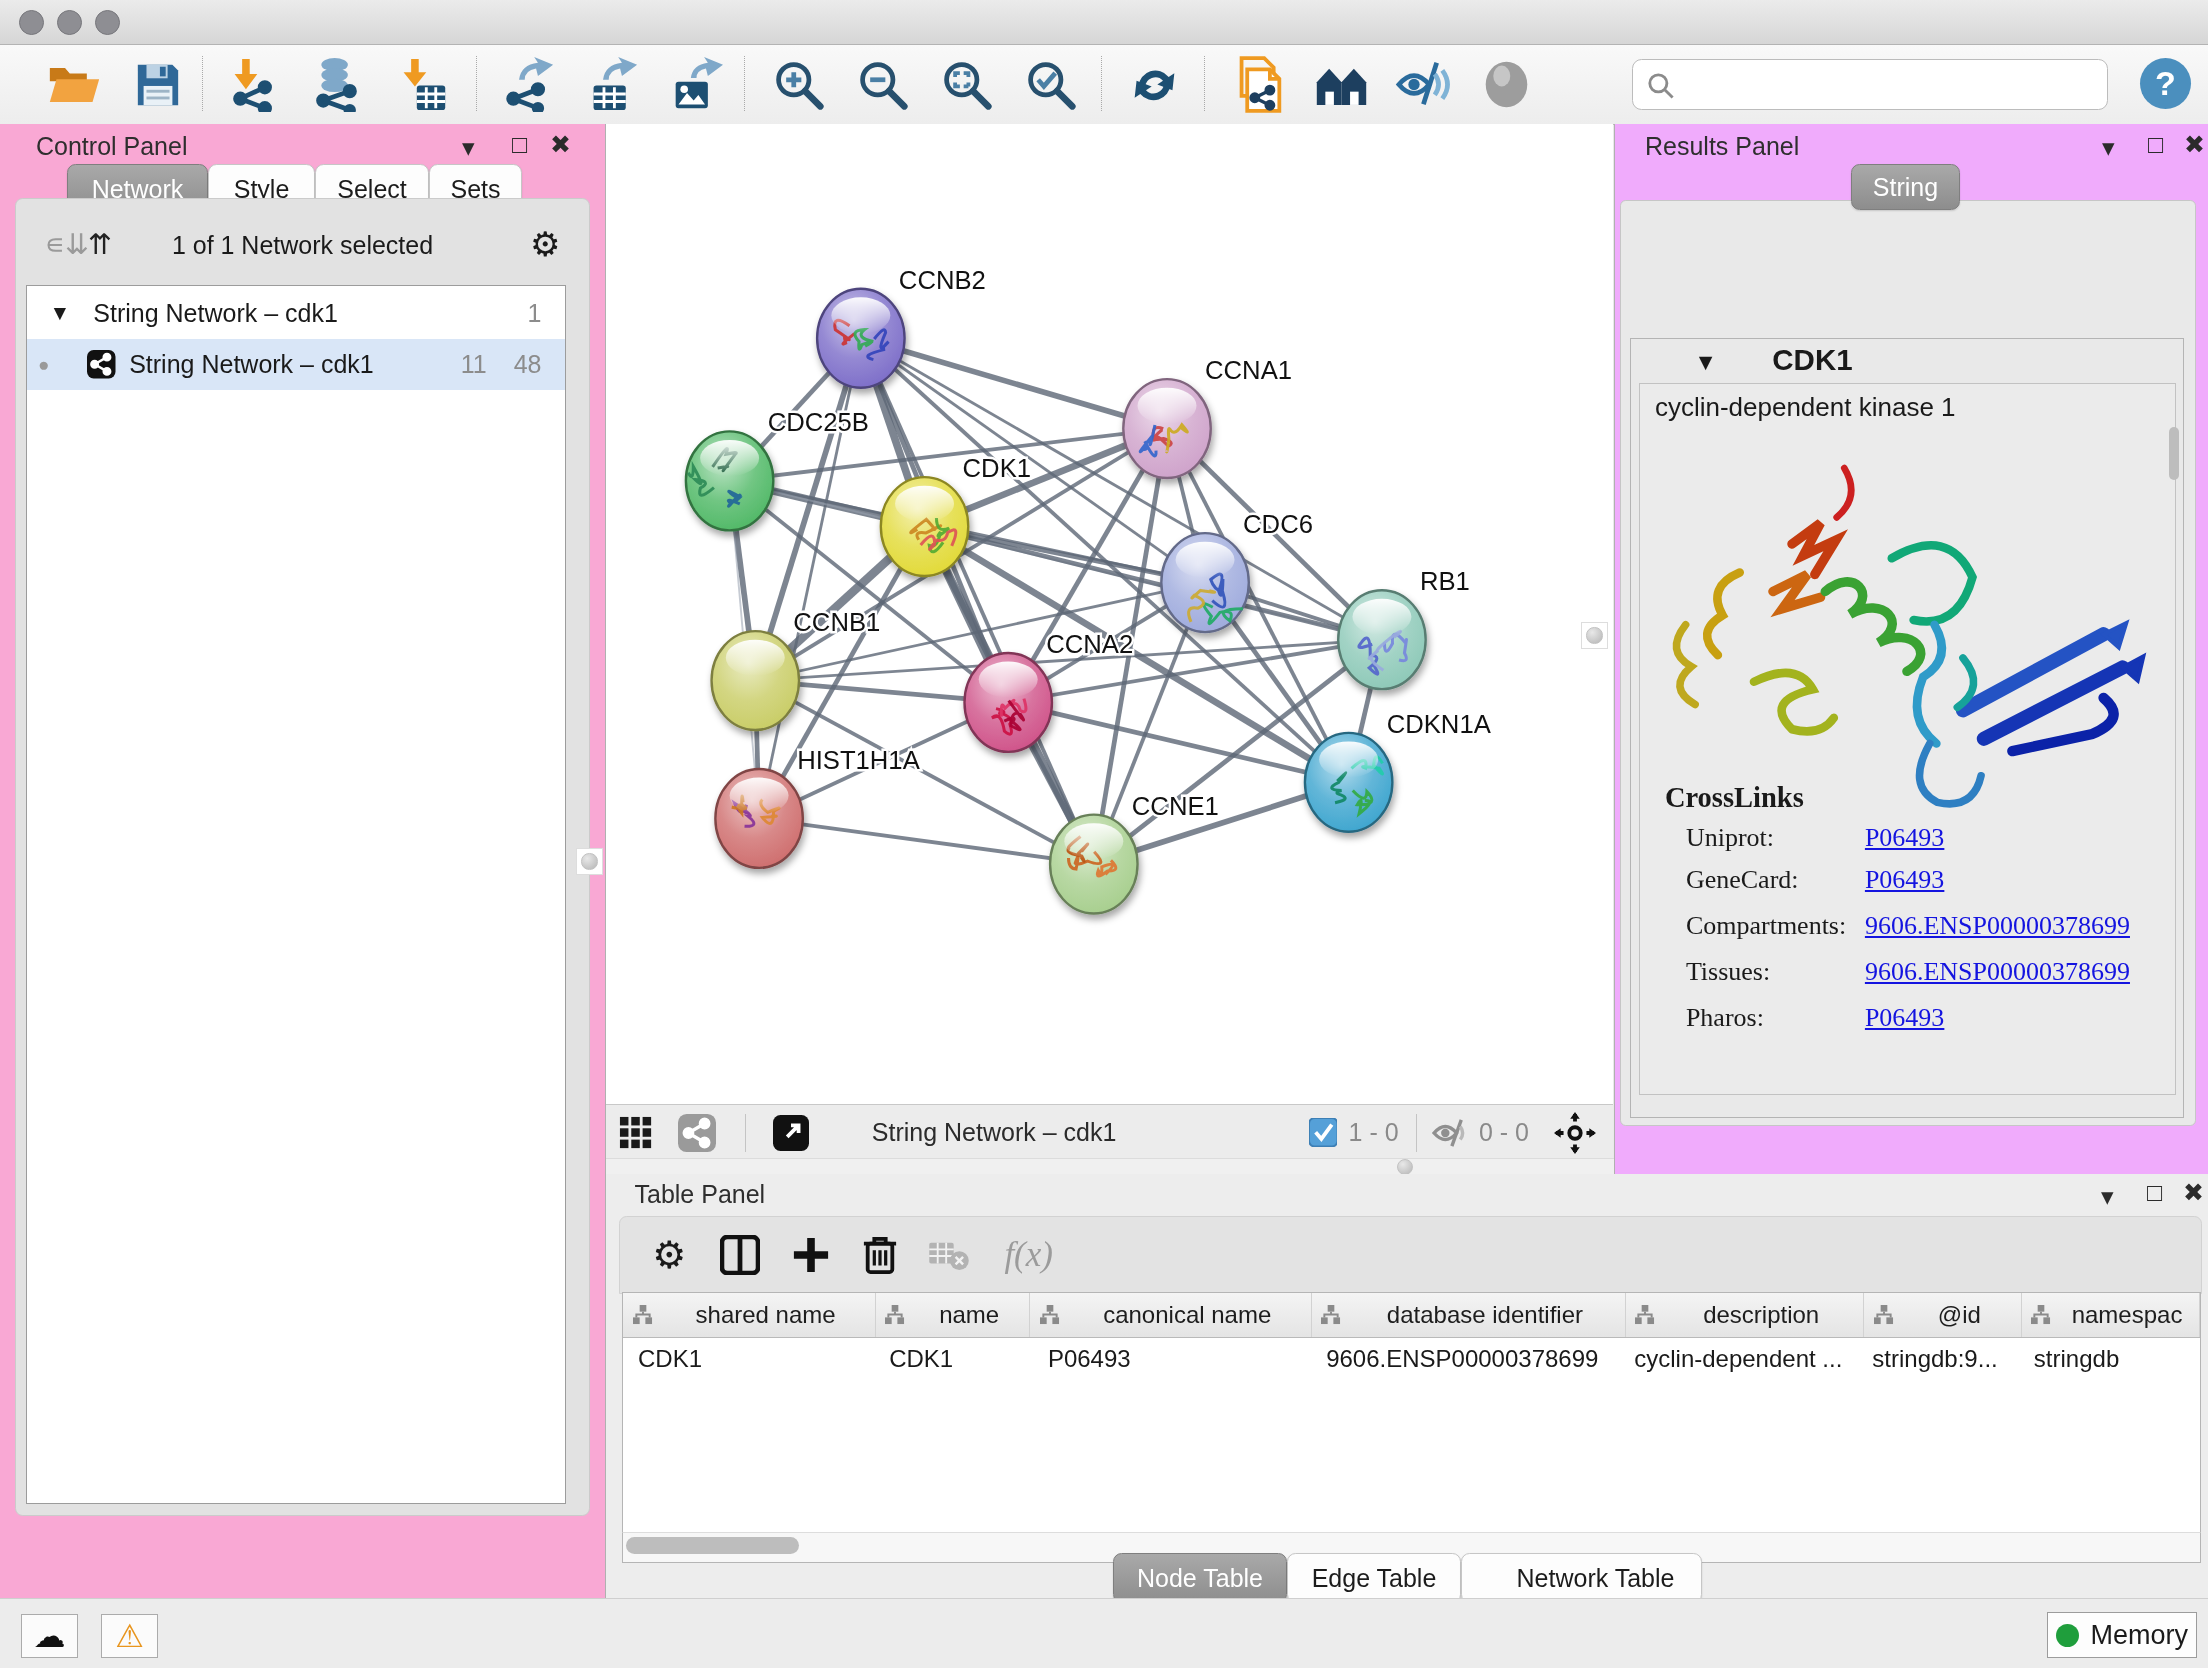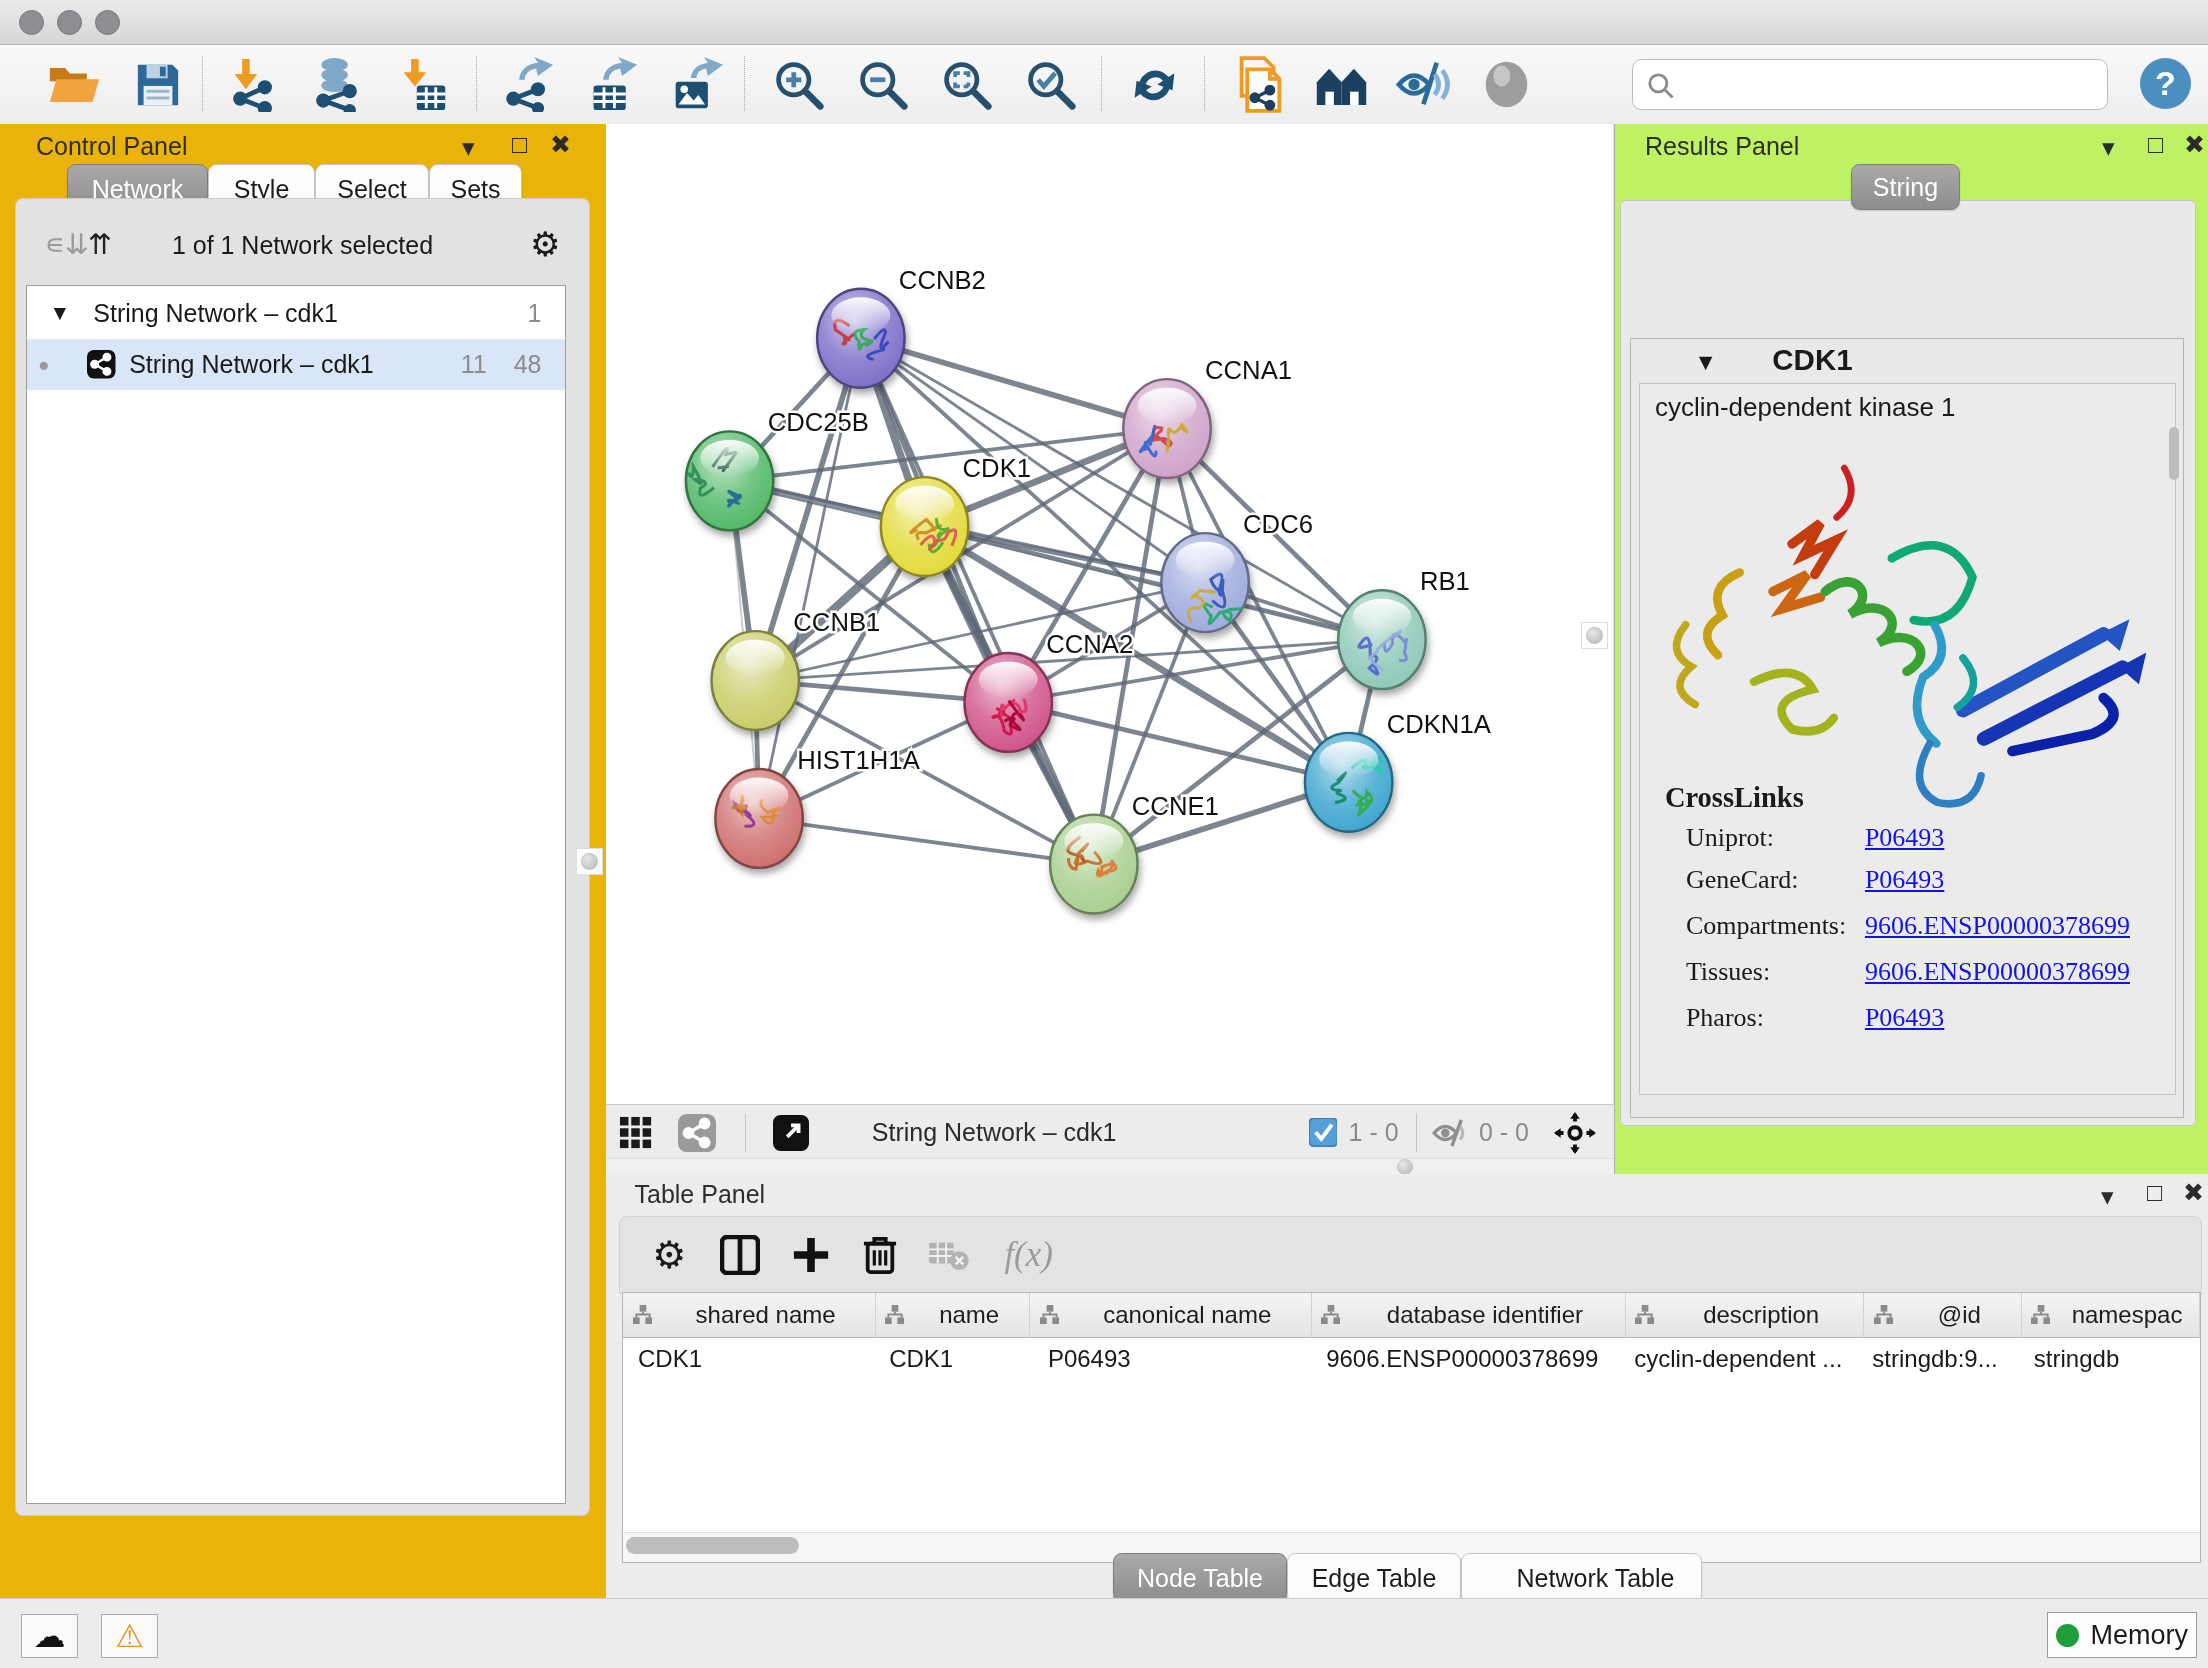--- a/index.html
+++ b/index.html
@@ -23,37 +23,37 @@
   #help-btn{left:2140px;top:13.3px;width:51px;height:51px;border-radius:50%;background:#4b8fbe;color:#fff;
             font-size:34px;font-weight:bold;display:flex;align-items:center;justify-content:center;}
   
   .panel-title{font-size:25px;color:#2e2e2e;}
   .pctl{font-size:25px;color:#2b2b2b;line-height:1;}
   .tab{height:48px;border:1px solid #c6c6c6;background:#fdfdfd;color:#1c1c1c;font-size:25px;
        display:flex;align-items:center;justify-content:center;border-radius:8.6px;
        box-shadow:0 1px 1.9px rgba(0,0,0,.15);}
   .tab.active{background:linear-gradient(#a9a9a9,#8d8d8d);color:#fff;border-color:#7f7f7f;}
   
-  #control-panel{left:0;top:124px;width:605px;height:1474px;background:#eab308;border-right:1px solid #b0b0b0;}
+  #control-panel{left:0;top:124px;width:605px;height:1474px;background:#f9a8d4;border-right:1px solid #b0b0b0;}
   #cp-box{left:15px;top:74px;width:573px;height:1316px;background:#e2e2e2;border:1px solid #cbcbcb;border-radius:7.6px;}
   #cp-tree{left:9.5px;top:86px;width:538px;height:1217px;background:#fff;border:1.9px solid #9c9c9c;}
   .tree-row{left:0;width:100%;height:51px;display:flex;align-items:center;font-size:25px;}
   .tree-row.selected{background:#d9e6f7;}
   .cnt{color:#8c8c8c;}
   
   #network-area{left:606px;top:124px;width:1007px;height:1035px;background:#ffffff;}
   #net-toolbar{left:0;top:980px;width:1007px;height:55px;background:#ececec;border-top:1px solid #c8c8c8;
                display:flex;align-items:center;}
   .ntb{display:flex;align-items:center;justify-content:center;}
   #h-splitter{left:606px;top:1158px;width:1603px;height:15px;background:#f0f0f0;border-top:1px solid #dcdcdc;}
   .knob{width:14.3px;height:14.3px;border-radius:50%;background:radial-gradient(circle at 35% 30%,#e8e8e8,#b5b5b5);
         border:1px solid #c2c2c2;}
   .v-handle{width:25px;height:25px;background:#fff;border:1px solid #ddd;display:flex;align-items:center;justify-content:center;}
   
-  #results-panel{left:1614px;top:124px;width:594px;height:1050px;background:#bef264;border-left:1px solid #b0b0b0;}
+  #results-panel{left:1614px;top:124px;width:594px;height:1050px;background:#f0abfc;border-left:1px solid #b0b0b0;}
   #rp-box{left:4.8px;top:76px;width:574px;height:924px;background:#e9e9e9;border:1px solid #c6c6c6;border-radius:5.7px;}
   #rp-buttons{left:9.5px;top:38px;width:552px;height:89px;border:1px solid #b4b4b4;background:#ebebeb;
               box-shadow:inset 0 0 0 1.9px #f6f6f6;}
   .rp-btn{top:21px;height:46px;border:1px solid #b9b9b9;border-radius:8.6px;background:linear-gradient(#ffffff,#f0f0f0);
           font-size:25px;display:flex;align-items:center;justify-content:center;box-shadow:0 1px 1.9px rgba(0,0,0,.2);}
   #cdk1-card{left:9.5px;top:137px;width:552px;height:778px;border:1px solid #b4b4b4;background:#e9e9e9;}
   #cdk1-inner{left:7.6px;top:44px;width:535px;height:710px;border:1px solid #c2c2c2;background:#ebebeb;}
   .xl{font-family:"Liberation Serif",serif;}
   .xl-link{color:#1414e0;text-decoration:underline;}
   

